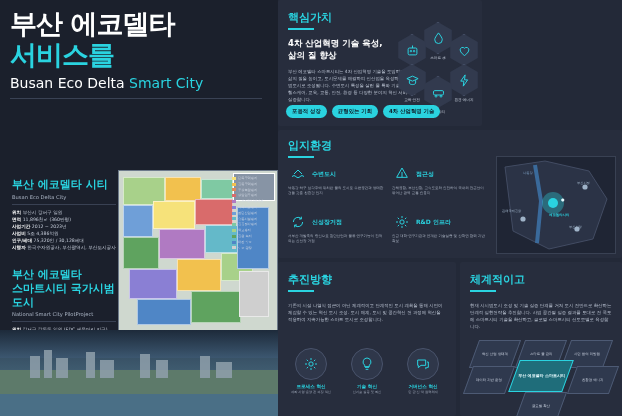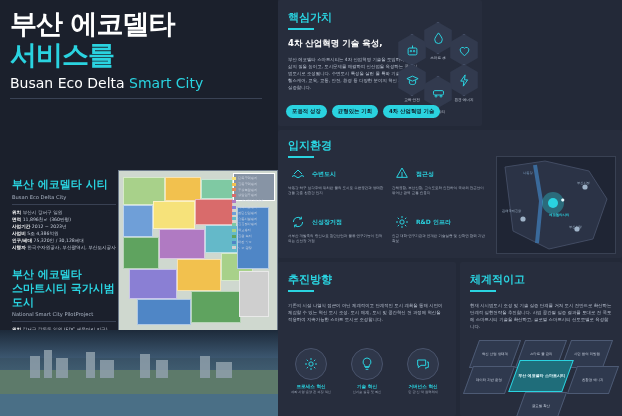--- a/index.html
+++ b/index.html
@@ -232,20 +232,21 @@
 
   <div class="right">
 
     <div class="panel core">
       <div style="position:absolute;left:10px;top:10px;">
         <div class="p-title">핵심가치</div>
         <div class="p-underline"></div>
       </div>
       <div style="position:absolute;left:10px;top:38px;width:140px;">
         <div class="p-head">4차 산업혁명 기술 육성,</div>
+        <div class="p-head">삶의 질 향상</div>
         <div class="p-body" style="margin-top:6px;width:132px;">부산 에코델타 스마트시티는 4차 산업혁명 기술을 도입하여 시민의 삶의 질을 높이고, 도시문제를 해결하며 신산업을 육성하는 국가시범도시로 조성됩니다. 수변도시 특성을 살린 물 특화 기술과 로봇, 헬스케어, 교육, 교통, 안전, 환경 등 다양한 분야의 혁신 서비스를 실증합니다.</div>
       </div>
 
       <div class="icons" style="left:118px;top:22px;width:86px;height:74px;">
         <div class="hexwrap" style="left:24px;top:0px;">
           <div class="hex">
               <svg viewBox="0 0 24 24" fill="none" stroke="#2ad3e0" stroke-width="1.6">
                 <path d="M12 3c4 5.5 6 8.2 6 11a6 6 0 0 1-12 0c0-2.8 2-5.5 6-11z"></path>
               </svg>
             </div>

